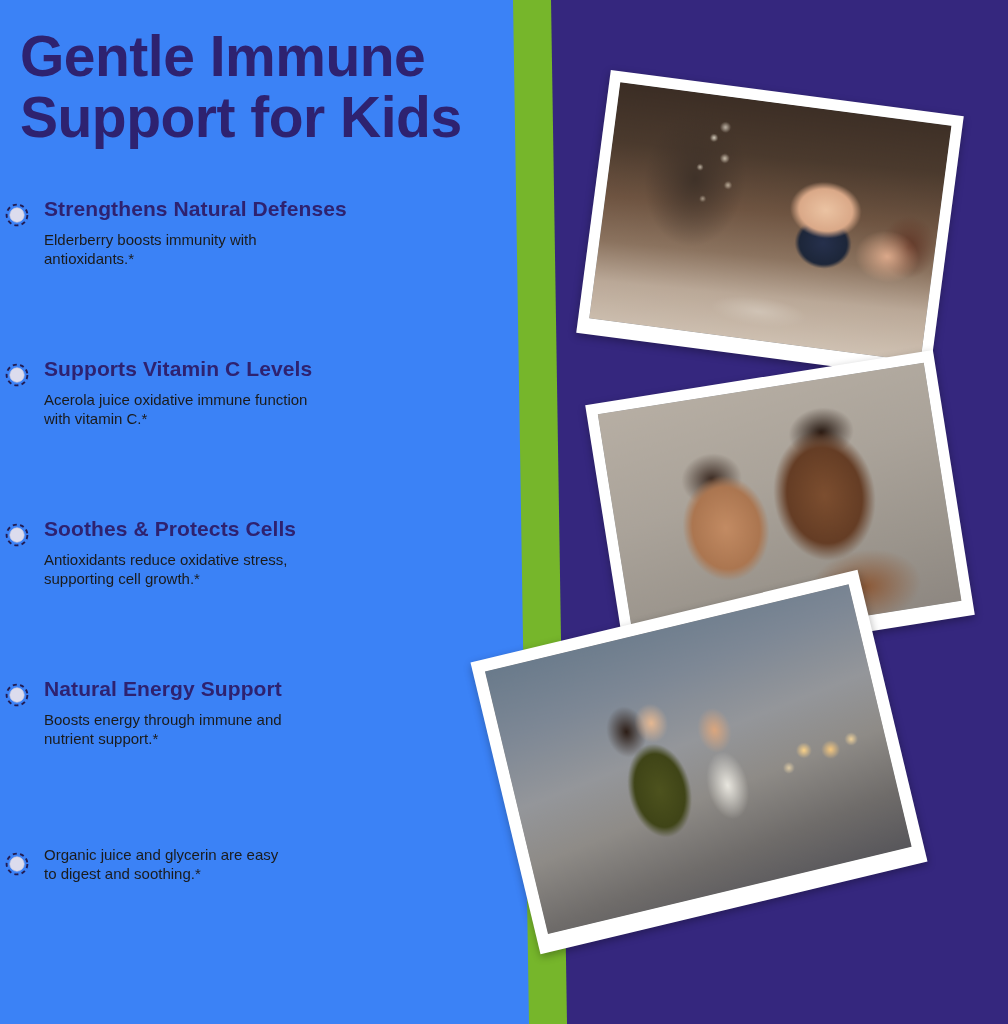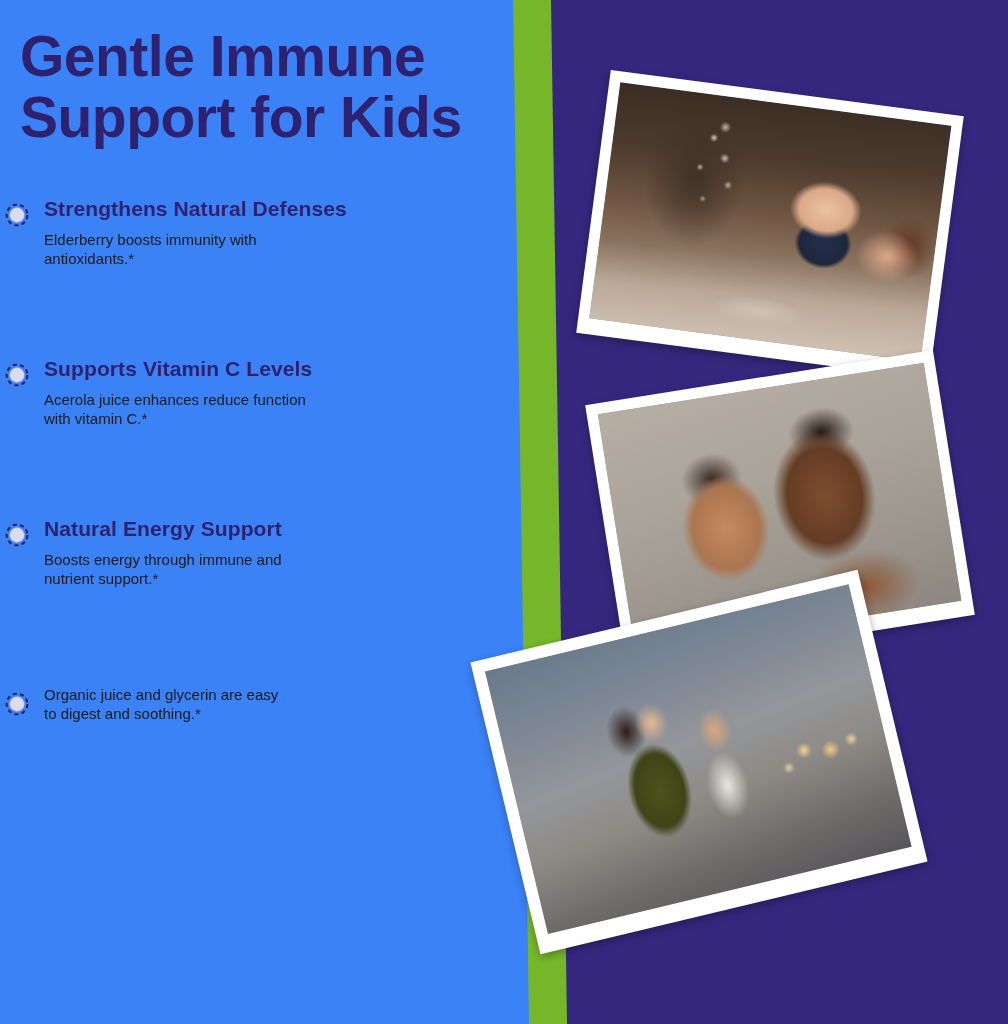--- a/index.html
+++ b/index.html
@@ -204,25 +204,38 @@
 
     <div class="benefit">
       <span class="bullet-icon">
         <svg viewBox="0 0 26 26">
           <circle cx="13" cy="13" r="10.4" fill="none" stroke="#231c52" stroke-width="1.9" stroke-dasharray="4.1 3.3" stroke-linecap="butt"></circle>
           <circle cx="13" cy="13" r="7.2" fill="#dcdced" stroke="#c9c9e0" stroke-width="0.7"></circle>
         </svg>
       </span>
       <div class="benefit-title">Supports Vitamin C Levels</div>
       <div class="benefit-desc">
-        <span class="l">Acerola juice enhances reduce function</span>
+        <span class="l">Acerola juice oxidative immune function</span>
         <span class="l">with vitamin C.*</span>
       </div>
     </div>
 
+    <div class="benefit">
+      <span class="bullet-icon">
+        <svg viewBox="0 0 26 26">
+          <circle cx="13" cy="13" r="10.4" fill="none" stroke="#231c52" stroke-width="1.9" stroke-dasharray="4.1 3.3" stroke-linecap="butt"></circle>
+          <circle cx="13" cy="13" r="7.2" fill="#dcdced" stroke="#c9c9e0" stroke-width="0.7"></circle>
+        </svg>
+      </span>
+      <div class="benefit-title">Soothes &amp; Protects Cells</div>
+      <div class="benefit-desc">
+        <span class="l">Antioxidants reduce oxidative stress,</span>
+        <span class="l">supporting cell growth.*</span>
+      </div>
+    </div>
 
     <div class="benefit">
       <span class="bullet-icon">
         <svg viewBox="0 0 26 26">
           <circle cx="13" cy="13" r="10.4" fill="none" stroke="#231c52" stroke-width="1.9" stroke-dasharray="4.1 3.3" stroke-linecap="butt"></circle>
           <circle cx="13" cy="13" r="7.2" fill="#dcdced" stroke="#c9c9e0" stroke-width="0.7"></circle>
         </svg>
       </span>
       <div class="benefit-title">Natural Energy Support</div>
       <div class="benefit-desc">

